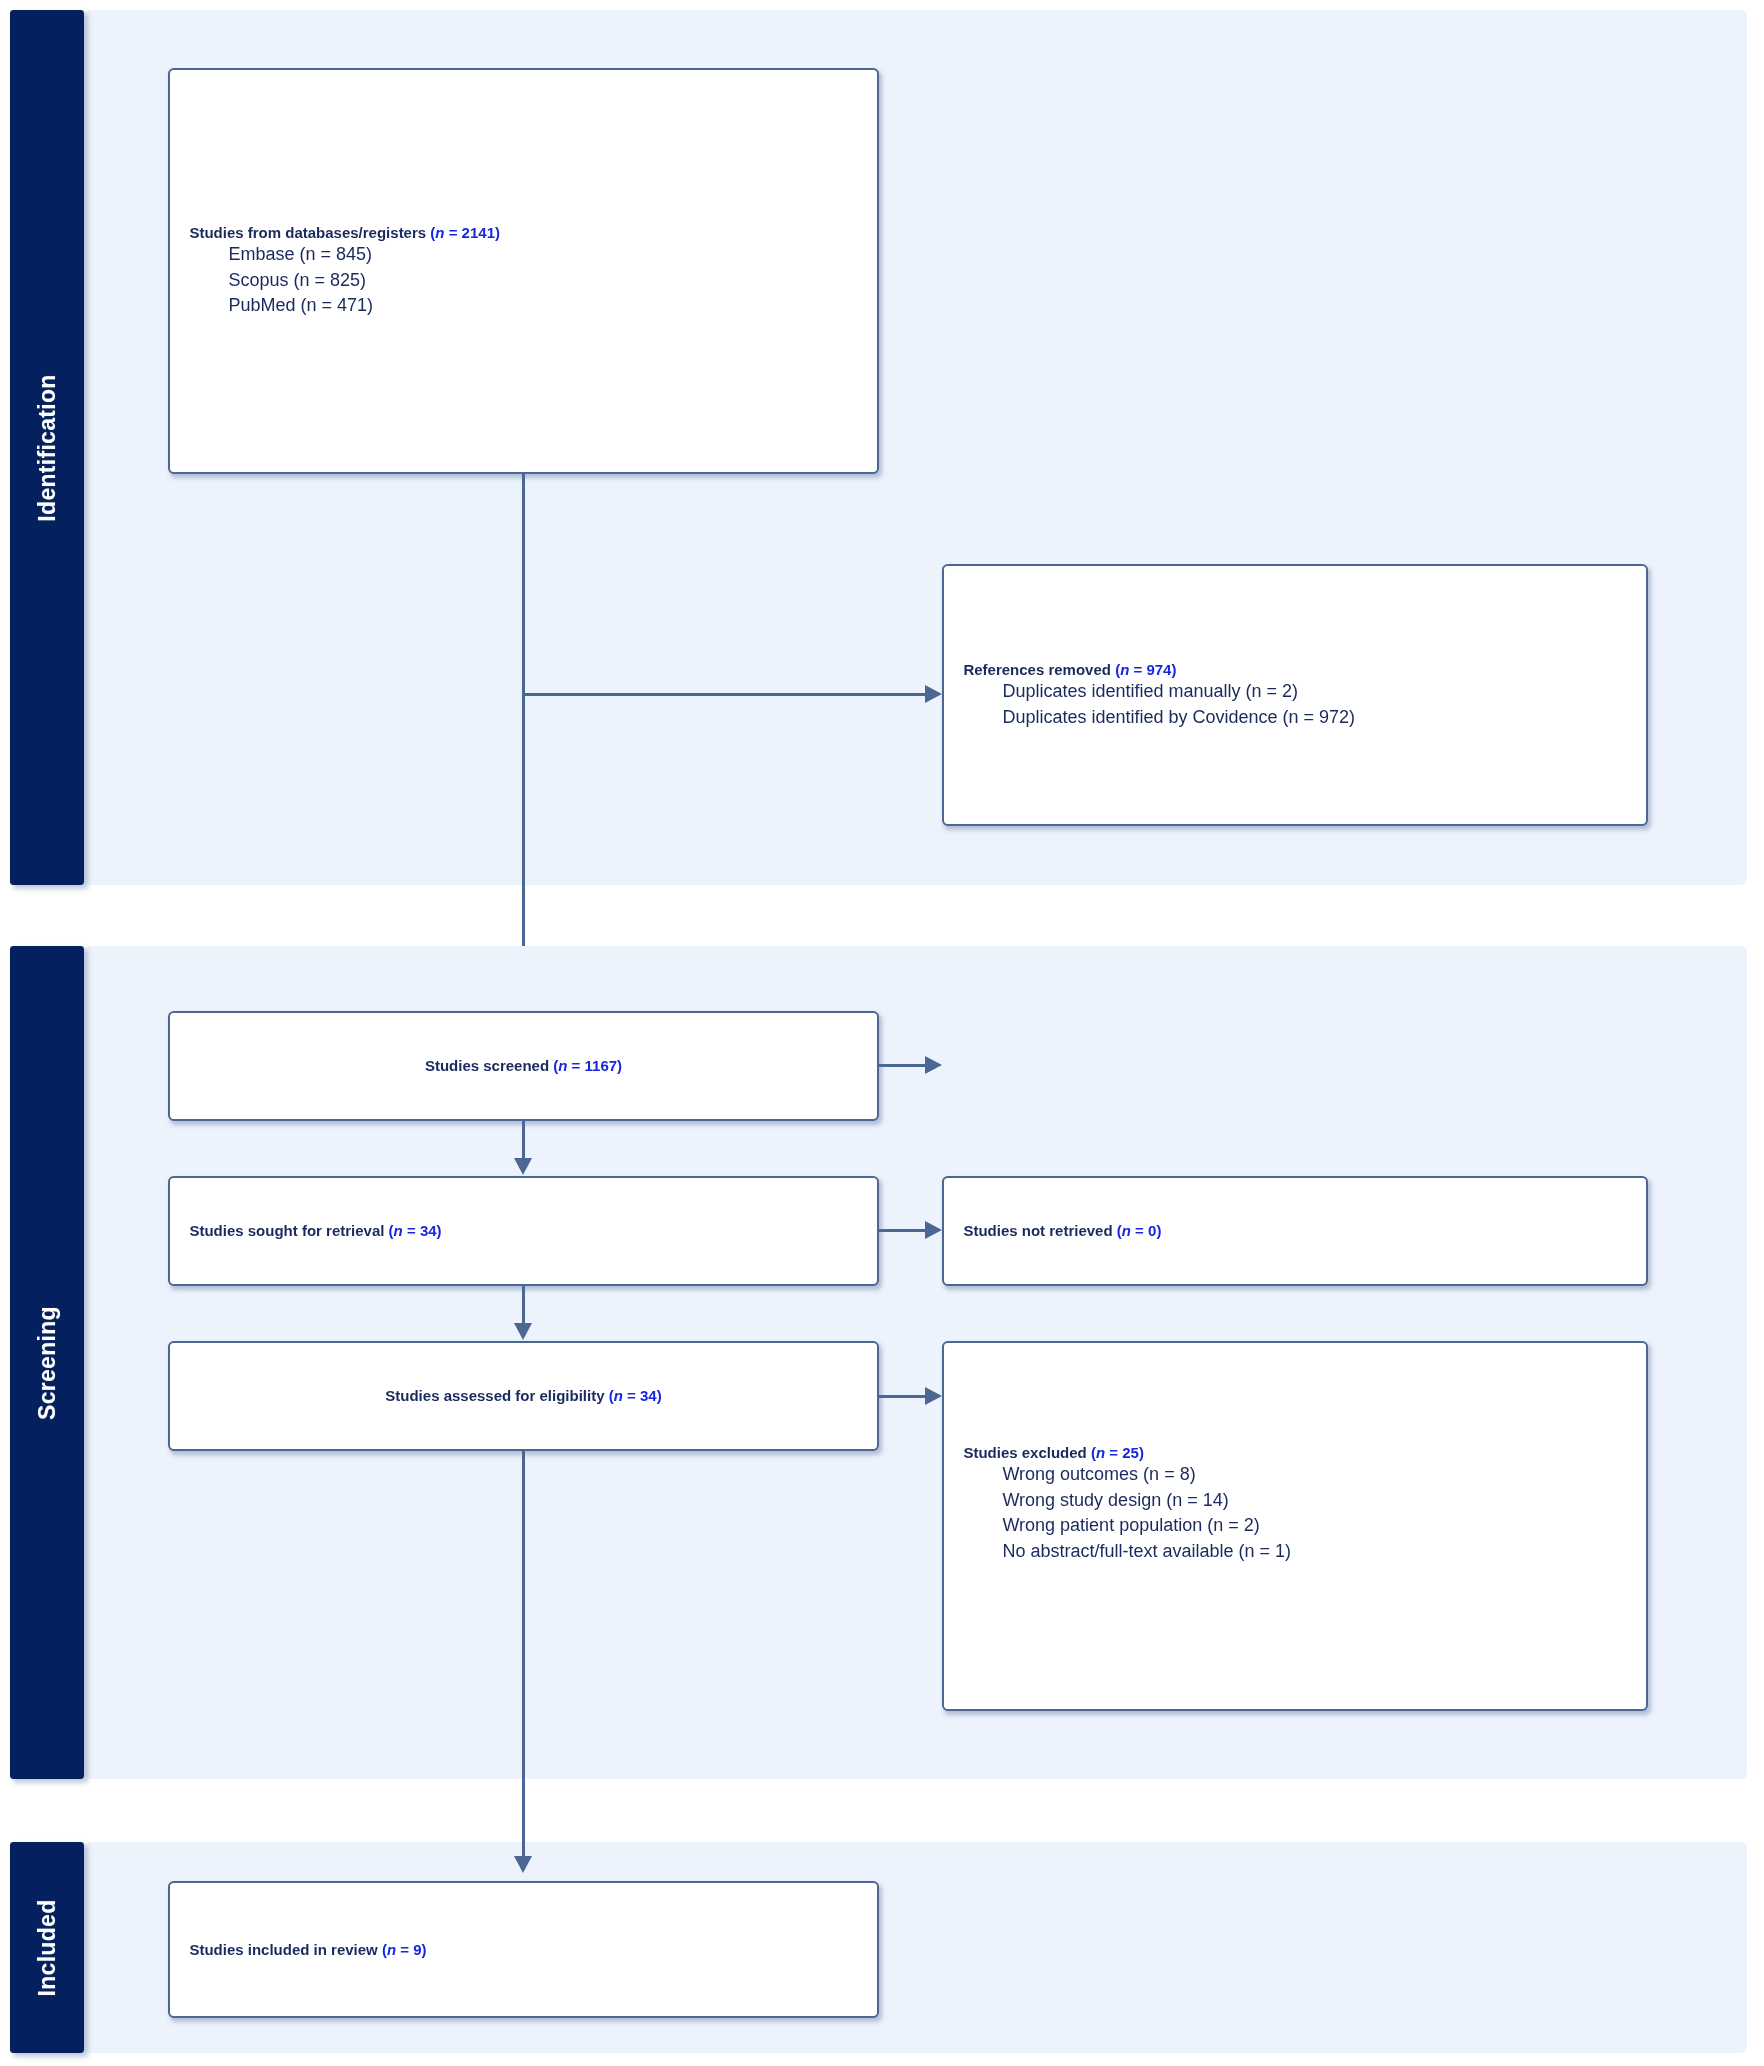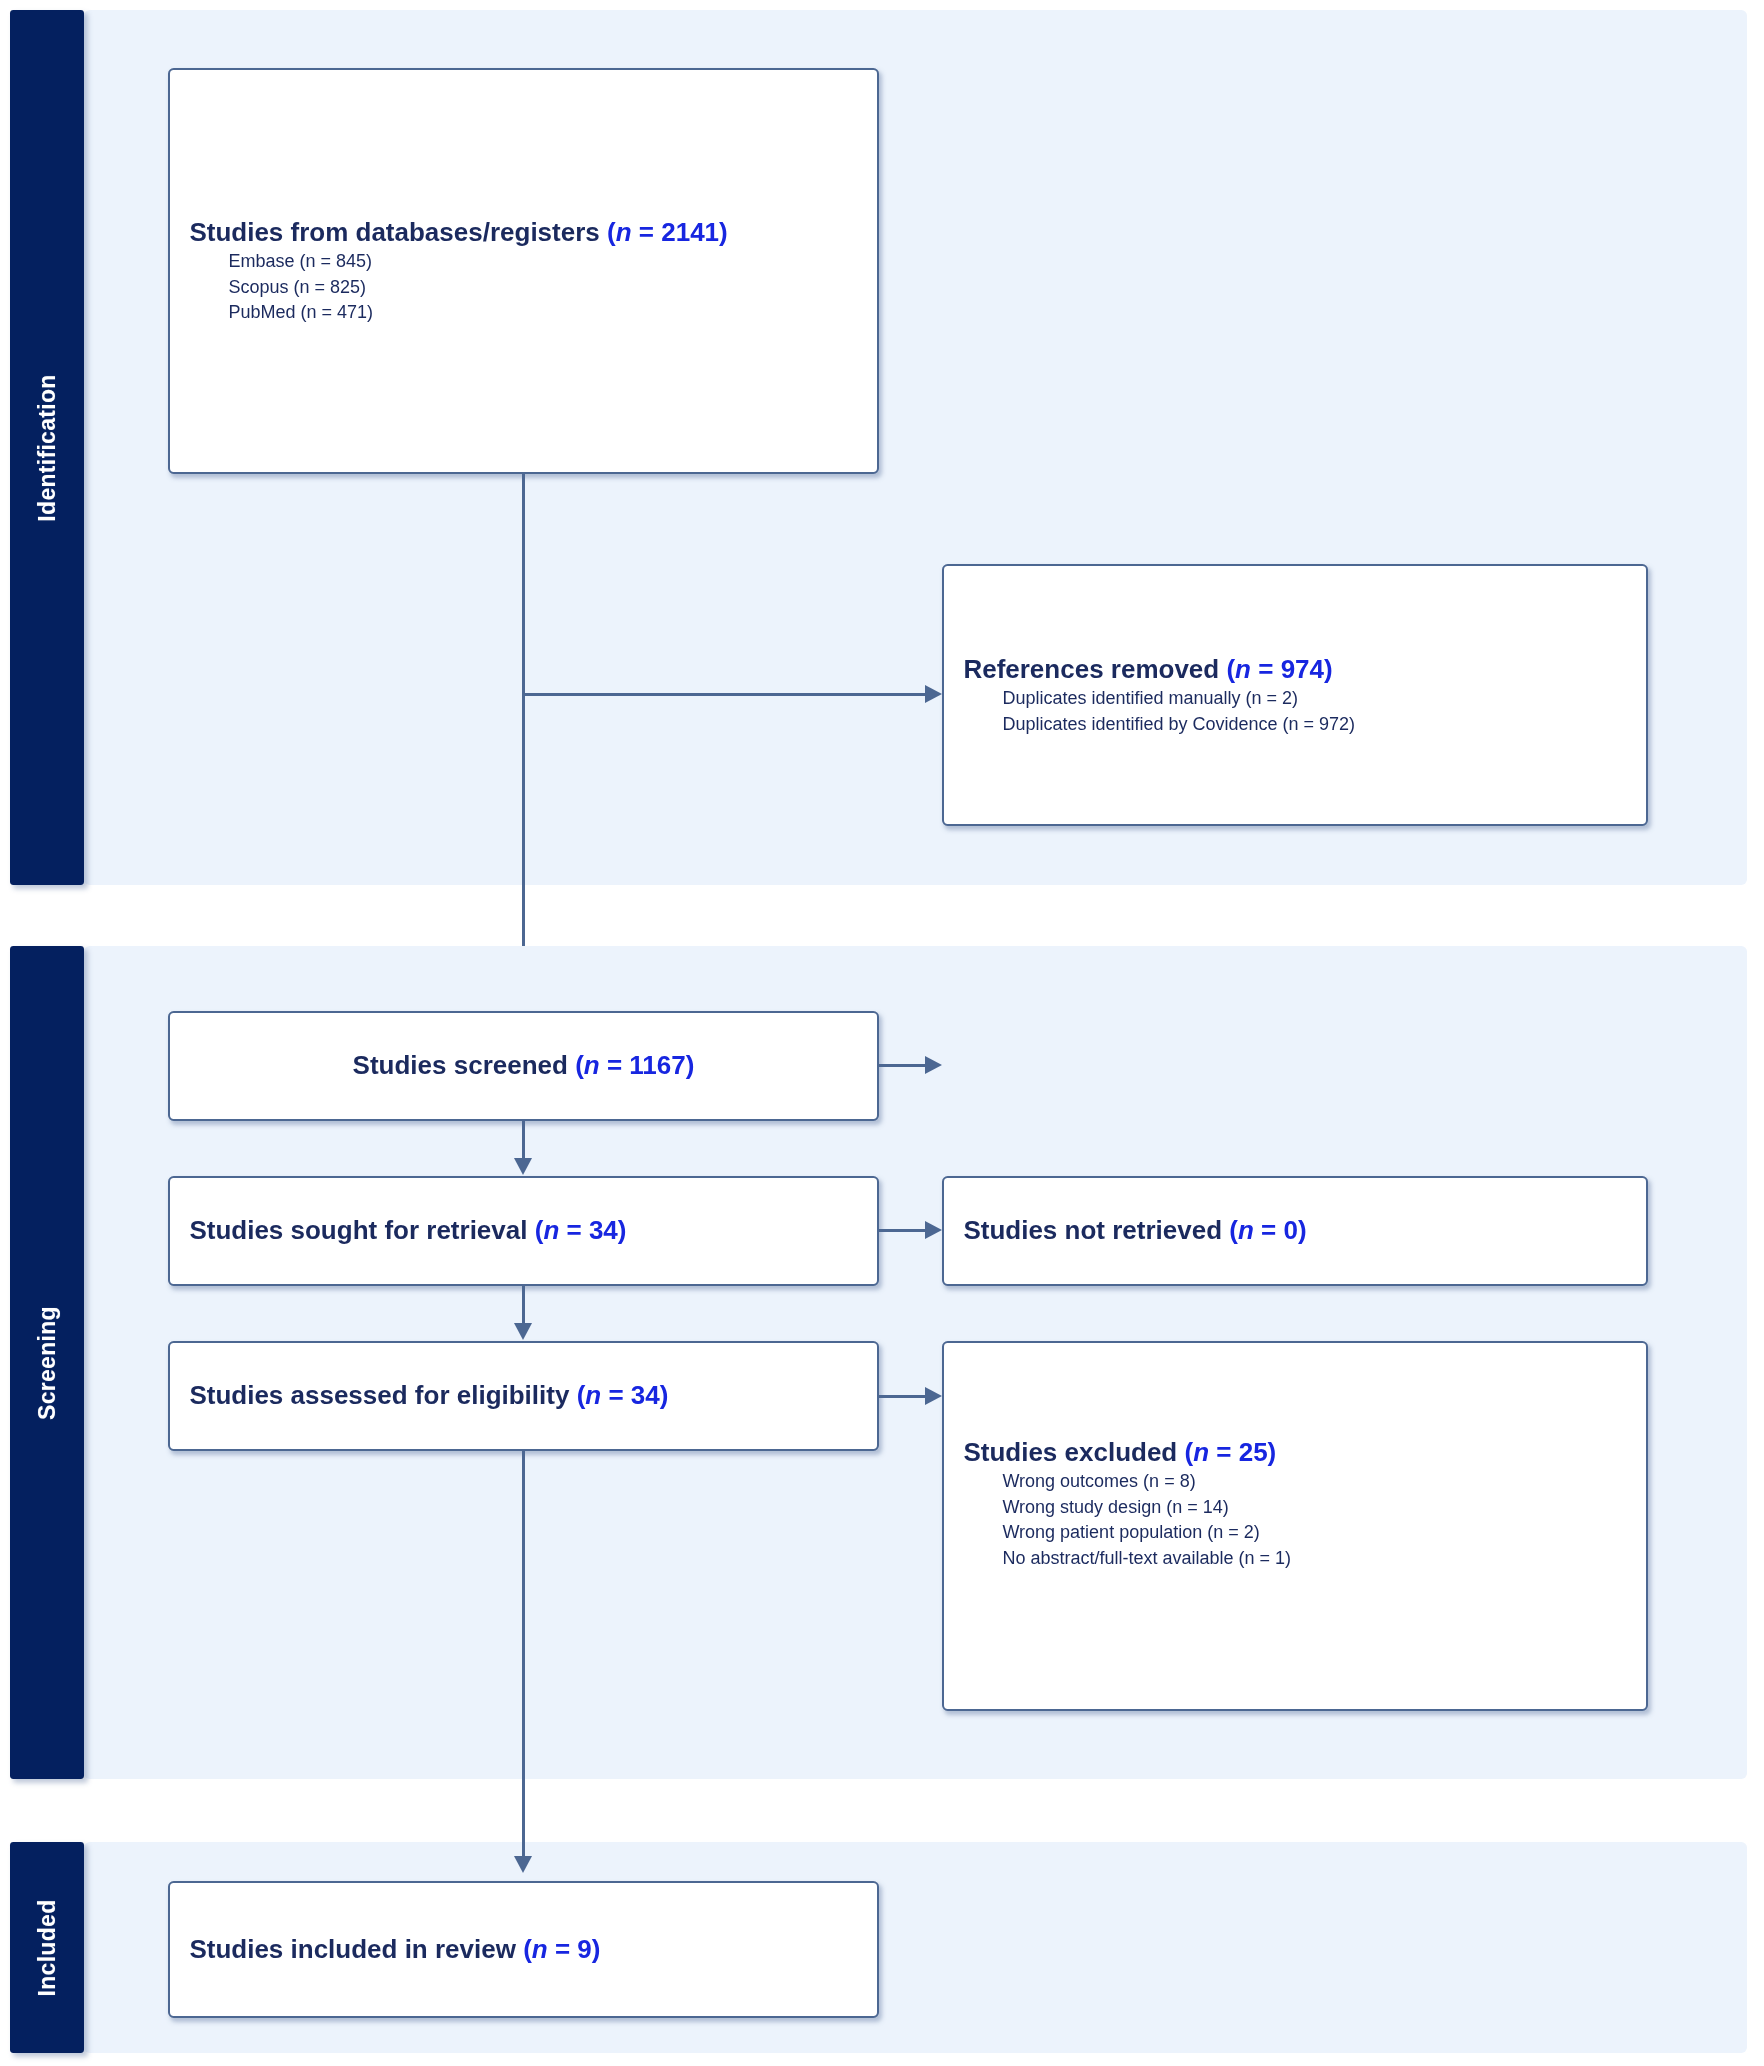--- a/index.html
+++ b/index.html
@@ -32,21 +32,21 @@
     box-shadow:2.8px 3.4px 4.6px rgba(120,140,175,.5);
     box-sizing:border-box;
   }
   .boxinner{
     position:absolute;left:0;right:0;top:50%;
     transform:translateY(-50%);
     padding:0 19.4px;
     color:#1e2f63;
   }
   .hdr{
-    font-size:26px;line-height:1.28;font-weight:600;color:#1b2a5e;
+    font-size:15px;line-height:1.28;font-weight:600;color:#1b2a5e;
     white-space:nowrap;
   }
   .hdr .n{color:#1726e0;font-weight:bold;}
   .hdr .n i{font-style:italic;}
   .sub{
     font-size:18px;line-height:1.42;color:#1b2a5e;
     margin-left:39px;white-space:nowrap;
   }
 
   
@@ -139,21 +139,21 @@
       </div>
     </div>
   </div>
 
   <div class="vline" style="left:522px;top:1121px;height:38px;"></div>
   <div class="arrow-down" style="left:514px;top:1158px;"></div>
 
   <div class="hline" style="left:879px;top:1229px;width:48px;"></div>
   <div class="arrow-right" style="left:925px;top:1221px;"></div>
 
-  <div class="box" style="left:168px;top:1341px;width:711px;height:110px;">
+  <div class="box" style="left:168px;top:1341px;width:711px;height:110px;text-align:center;">
     <div class="boxinner">
       <div class="hdr">
         <span>Studies assessed for eligibility</span>
         <span class="n">(<i>n</i> = <b>34</b>)</span>
       </div>
     </div>
   </div>
 
   <div class="box" style="left:942px;top:1341px;width:706px;height:370px;">
     <div class="boxinner" style="top:44%;">

